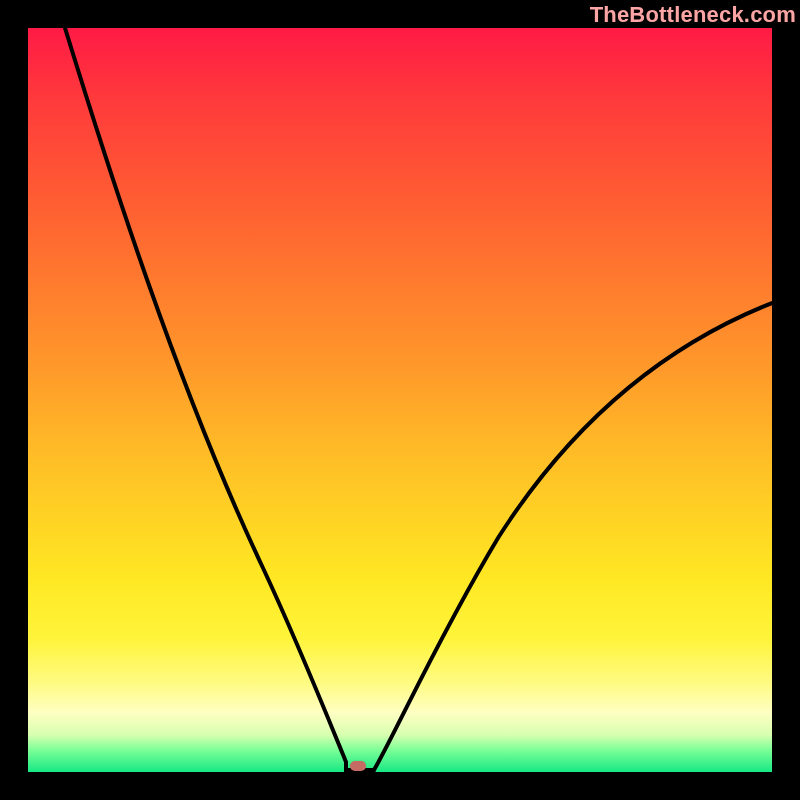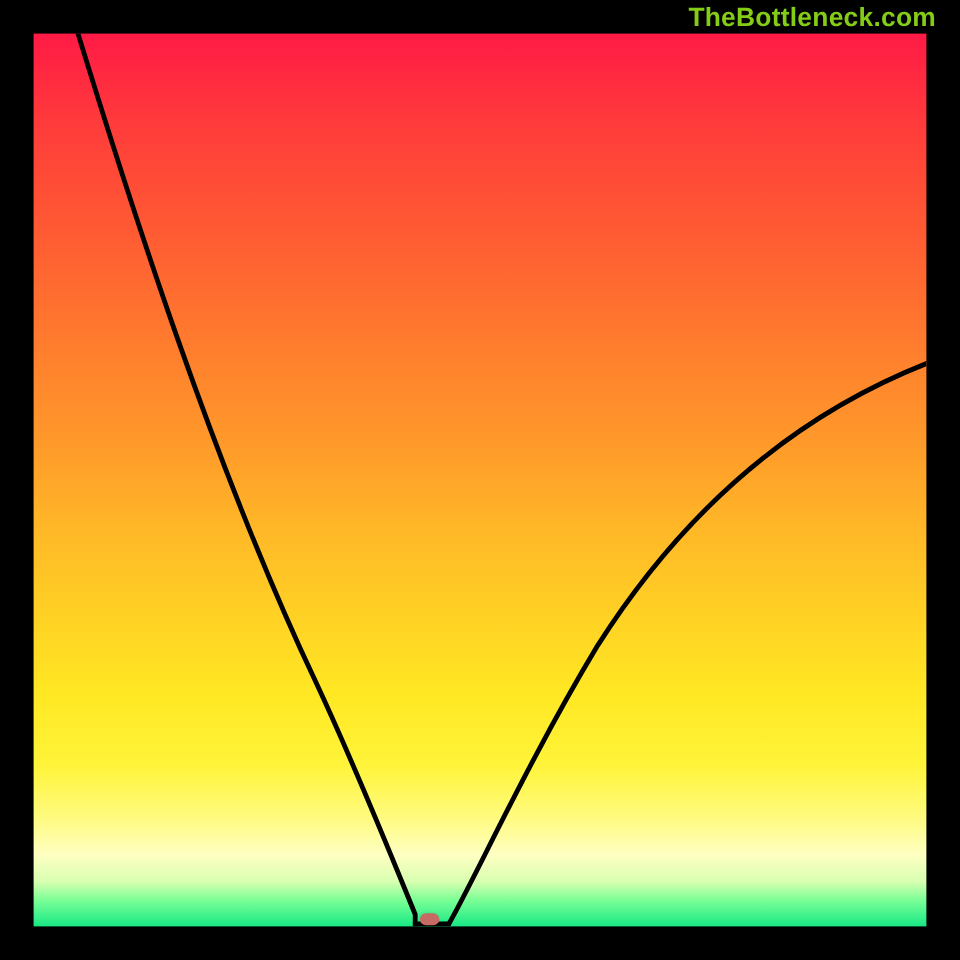--- a/index.html
+++ b/index.html
@@ -12,22 +12,22 @@
   }
   .frame {
     position: relative;
     width: 800px;
     height: 800px;
     background: #000;
   }
   .watermark {
     position: absolute;
     top: 2px;
-    right: 20px;
-    color: #84cc16;
+    right: 4px;
+    color: #fca5a5;
     font-size: 22px;
     font-weight: 600;
     letter-spacing: 0.2px;
     z-index: 5;
   }
   .plot {
     position: absolute;
     left: 28px;
     top: 28px;
     width: 744px;

